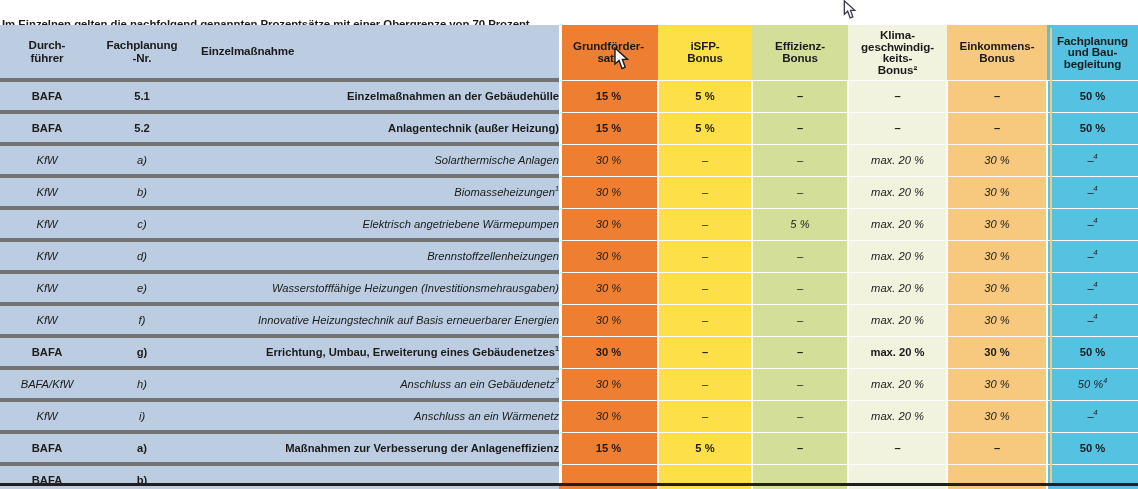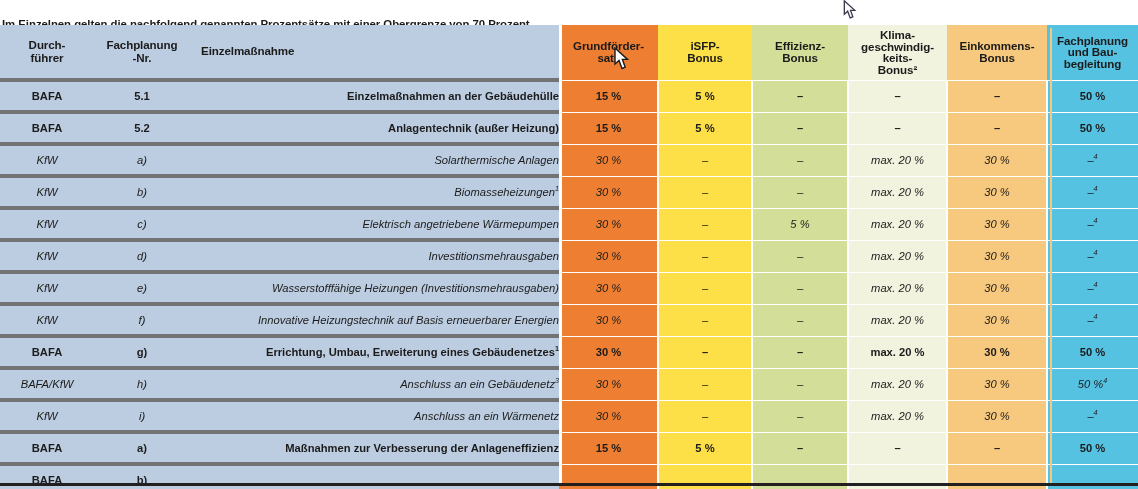--- a/index.html
+++ b/index.html
@@ -262,21 +262,21 @@
             <td class="val cGrund i"><span>30 %</span></td>
             <td class="val cIsfp i sepL"><span>–</span></td>
             <td class="val cEff i sepL"><span>5 %</span></td>
             <td class="val cKlima i sepL"><span>max. 20 %</span></td>
             <td class="val cEink i sepL"><span>30 %</span></td>
             <td class="val cFach i sepL"><span>–</span><sup>4</sup></td>
           </tr>
           <tr>
             <td class="cLeft i">KfW</td>
             <td class="cLeft i">d)</td>
-            <td class="cLeft measure i"><span>Investitionsmehrausgaben</span></td>
+            <td class="cLeft measure i"><span>Brennstoffzellenheizungen</span></td>
             <td class="val cGrund i"><span>30 %</span></td>
             <td class="val cIsfp i sepL"><span>–</span></td>
             <td class="val cEff i sepL"><span>–</span></td>
             <td class="val cKlima i sepL"><span>max. 20 %</span></td>
             <td class="val cEink i sepL"><span>30 %</span></td>
             <td class="val cFach i sepL"><span>–</span><sup>4</sup></td>
           </tr>
           <tr>
             <td class="cLeft i">KfW</td>
             <td class="cLeft i">e)</td>

